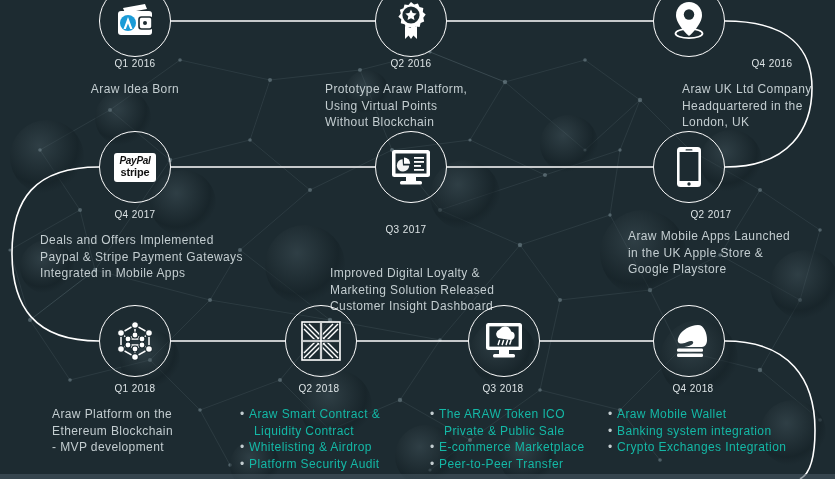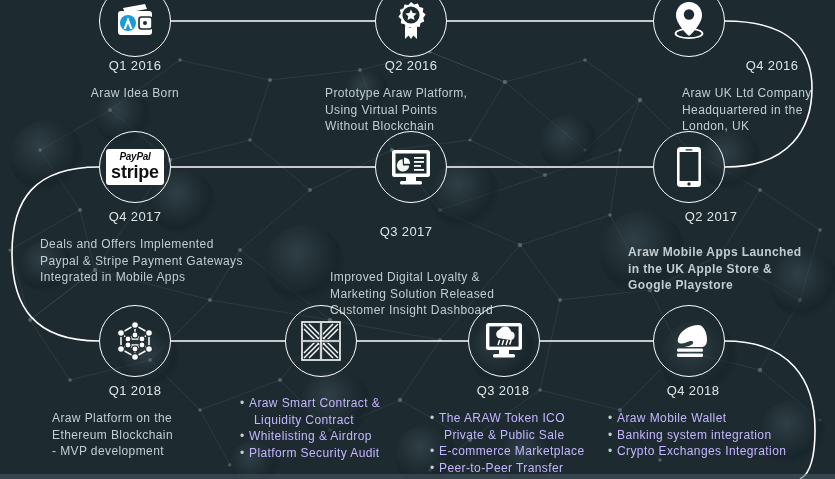--- a/index.html
+++ b/index.html
@@ -24,36 +24,36 @@
   
   .node{position:absolute;}
   .circle{
     position:absolute;width:72px;height:72px;border-radius:50%;
     border:1.6px solid #ffffff;box-sizing:border-box;
     display:flex;align-items:center;justify-content:center;
     background:transparent;
   }
   .circle svg{display:block;}
   .label{position:absolute;color:#d7dee0;letter-spacing:.4px;}
-  .quarter{font-size:13px;color:#dde4e6;white-space:nowrap;}
+  .quarter{font-size:10px;color:#dde4e6;white-space:nowrap;}
   .desc{font-size:12px;color:#c3cdd0;line-height:16.5px;white-space:pre-line;}
-  .bullets{font-size:12px;color:#c4b5fd;line-height:16.5px;list-style:none;margin:0;padding:0;}
+  .bullets{font-size:12px;color:#14b8a6;line-height:16.5px;list-style:none;margin:0;padding:0;}
   .bullets li{position:relative;padding-left:9px;white-space:pre-line;}
   .bullets li::before{content:"\2022";position:absolute;left:0;top:0;color:#c3cdd0;}
   .bullets li.cont{padding-left:14px;}
   .bullets li.cont::before{content:"";}
 
   .center{text-align:center;}
   .bottombar{position:absolute;left:0;bottom:0;width:835px;height:5px;background:#4a5b66;opacity:.55;}
   .paypal-badge{
     background:#ffffff;color:#111;border-radius:3px;
     padding:3px 5px 4px 5px;text-align:center;line-height:1;
   }
   .pp-top{font-style:italic;font-weight:bold;font-size:10px;letter-spacing:-.3px;display:block;}
-  .pp-bot{font-weight:bold;font-size:18px;letter-spacing:-.2px;display:block;margin-top:1px;}
+  .pp-bot{font-weight:bold;font-size:11px;letter-spacing:-.2px;display:block;margin-top:1px;}
 </style>
 </head>
 <body>
 
 <div id="root">
 
   <div class="bg-layer">
     <svg width="835" height="479" viewBox="0 0 835 479">
       <g stroke="#7e949c" stroke-width="0.5" opacity="0.3" fill="none">
         <path d="M360 70 L430 52 L505 82 L470 140 L392 150 Z M430 52 L505 82 M505 82 L585 60 L640 100 L585 150 L505 82 M470 140 L545 175 L620 150 L640 100 M392 150 L440 210 L545 175 M440 210 L520 245 L610 215 L620 150 M520 245 L560 300 L650 290 L610 215 M650 290 L720 255 L760 190 L690 150 L640 100 M760 190 L820 230 L800 300 L720 255 M800 300 L760 370 L680 350 L650 290 M680 350 L620 410 L540 390 L560 300 M540 390 L470 440 L400 400 L440 340 L520 245 M400 400 L330 430 L280 380 L330 320 L440 340 M280 380 L200 410 L150 360 L210 300 L330 320 M150 360 L70 380 L30 320 L95 270 L210 300 M30 320 L10 250 L80 210 L95 270 M80 210 L40 150 L110 110 L170 160 L95 270 M170 160 L250 140 L310 190 L240 250 L210 300 M310 190 L392 150 M240 250 L330 320 M110 110 L180 60 L270 80 L250 140 M270 80 L360 70 M760 370 L820 420 M620 410 L660 460 M470 440 L430 470 M200 410 L230 465 M95 270 L30 320"></path>
@@ -254,21 +254,21 @@
         <svg width="26" height="42" viewBox="0 0 26 42">
           <rect x="1" y="1" width="24" height="40" rx="3.5" fill="#ffffff"></rect>
           <rect x="3.6" y="6" width="18.8" height="29" fill="#1d2b31"></rect>
           <rect x="9.5" y="3.2" width="7" height="1.4" rx="0.7" fill="#1d2b31"></rect>
           <circle cx="13" cy="38" r="1.7" fill="#1d2b31"></circle>
         </svg>
       </span>
     </div>
     <div class="label" style="left:628px;top:209px;width:200px;">
       <div class="quarter" style="text-align:center;width:110px;margin-left:28px;">Q2 2017</div>
-      <div class="desc" style="margin-top:20px;font-weight:bold;">Araw Mobile Apps Launched
+      <div class="desc" style="margin-top:8px;">Araw Mobile Apps Launched
 in the UK Apple Store &amp;
 Google Playstore</div>
     </div>
   </div>
 
   <div class="node">
     <div class="circle" style="left:99px;top:305px;">
       <span>
         <svg width="42" height="44" viewBox="0 0 42 44">
           <g stroke="#ffffff" stroke-width="1.5" fill="none">
@@ -324,20 +324,21 @@
             <line x1="2" y1="20" x2="38" y2="20"></line>
           </g>
           <g stroke="#ffffff" stroke-width="1.6">
             <line x1="20" y1="2" x2="20" y2="38"></line>
             <line x1="2" y1="20" x2="38" y2="20"></line>
           </g>
         </svg>
       </span>
     </div>
     <div class="label" style="left:240px;top:383px;width:200px;">
+      <div class="quarter" style="text-align:center;width:158px;">Q2 2018</div>
       <ul class="bullets" style="margin-top:12px;">
         <li>Araw Smart Contract &amp;</li>
         <li class="cont">Liquidity Contract</li>
         <li>Whitelisting &amp; Airdrop</li>
         <li>Platform Security Audit</li>
       </ul>
     </div>
   </div>
 
   <div class="node">

